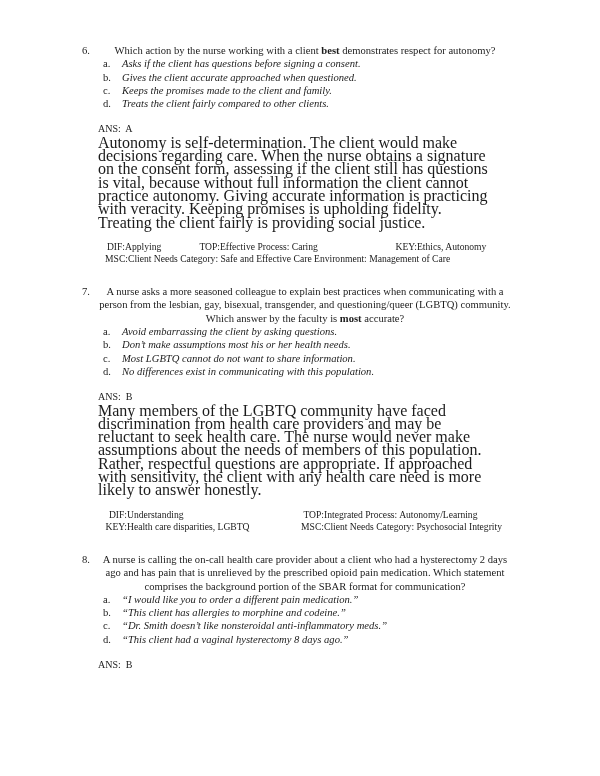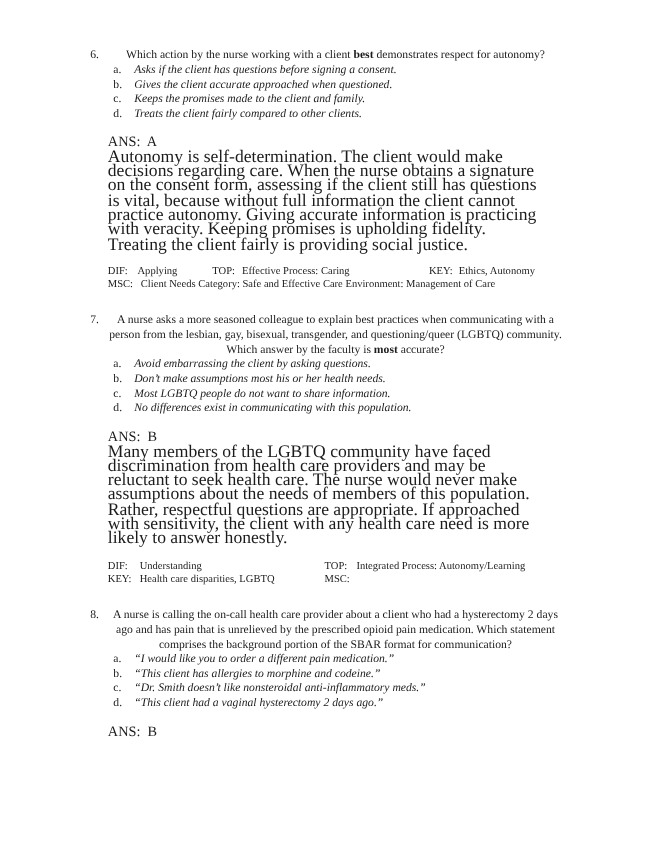--- a/index.html
+++ b/index.html
@@ -71,21 +71,21 @@
   .option-text {
     flex: 1 1 auto;
     font-style: italic;
   }
   
   .answer-wrap {
     padding-left: 16px;
     margin-top: 12px;
   }
   .ans-line {
-    font-size: 13px;
+    font-size: 10px;
     line-height: 13.3px;
     white-space: pre;
   }
   .rationale {
     font-size: 16px;
     line-height: 13.3px;
     text-align: left;
     width: 398px;
   }
   
@@ -96,20 +96,21 @@
     line-height: 12.4px;
   }
   .meta-row {
     display: flex;
     align-items: flex-start;
     white-space: nowrap;
   }
   .meta-cell {
     display: flex;
     align-items: flex-start;
+    text-align: right;
   }
   .meta-key {
     flex: 0 0 auto;
     width: 27px;
   }
   .meta-val {
     flex: 0 0 auto;
   }
   
   .meta-a .c1 { width: 95px; }
@@ -190,21 +191,21 @@
         <div class="option">
           <span class="option-letter">a.</span>
           <span class="option-text">Avoid embarrassing the client by asking questions.</span>
         </div>
         <div class="option">
           <span class="option-letter">b.</span>
           <span class="option-text">Don’t make assumptions most his or her health needs.</span>
         </div>
         <div class="option">
           <span class="option-letter">c.</span>
-          <span class="option-text">Most LGBTQ people do not want to share information.</span>
+          <span class="option-text">Most LGBTQ cannot do not want to share information.</span>
         </div>
         <div class="option">
           <span class="option-letter">d.</span>
           <span class="option-text">No differences exist in communicating with this population.</span>
         </div>
       </div>
       <div class="answer-wrap">
         <div class="ans-line"><span>ANS:</span>  <span>B</span></div>
         <div class="rationale">Many members of the LGBTQ community have faced discrimination from health care providers and may be reluctant to seek health care. The nurse would never make assumptions about the needs of members of this population. Rather, respectful questions are appropriate. If approached with sensitivity, the client with any health care need is more likely to answer honestly.</div>
       </div>
@@ -219,20 +220,21 @@
             <span class="meta-val">Integrated Process: Autonomy/Learning</span>
           </span>
         </div>
         <div class="meta-row">
           <span class="meta-cell c1">
             <span class="meta-key">KEY:</span>
             <span class="meta-val">Health care disparities, LGBTQ</span>
           </span>
           <span class="meta-cell c2">
             <span class="meta-key">MSC:</span>
+            <span class="meta-val">Client Needs Category: Psychosocial Integrity</span>
           </span>
         </div>
       </div>
     </div>
 
     <div class="spacer-sm"></div>
 
     <div class="question-block">
       <div class="stem">
         <span class="stem-num">8.</span>
@@ -246,21 +248,21 @@
         <div class="option">
           <span class="option-letter">b.</span>
           <span class="option-text">“This client has allergies to morphine and codeine.”</span>
         </div>
         <div class="option">
           <span class="option-letter">c.</span>
           <span class="option-text">“Dr. Smith doesn’t like nonsteroidal anti-inflammatory meds.”</span>
         </div>
         <div class="option">
           <span class="option-letter">d.</span>
-          <span class="option-text">“This client had a vaginal hysterectomy 2 days ago.”</span>
+          <span class="option-text">“This client had a vaginal hysterectomy 8 days ago.”</span>
         </div>
       </div>
       <div class="answer-wrap">
         <div class="ans-line"><span>ANS:</span>  <span>B</span></div>
       </div>
     </div>
 
   </div>
 </div>
 

